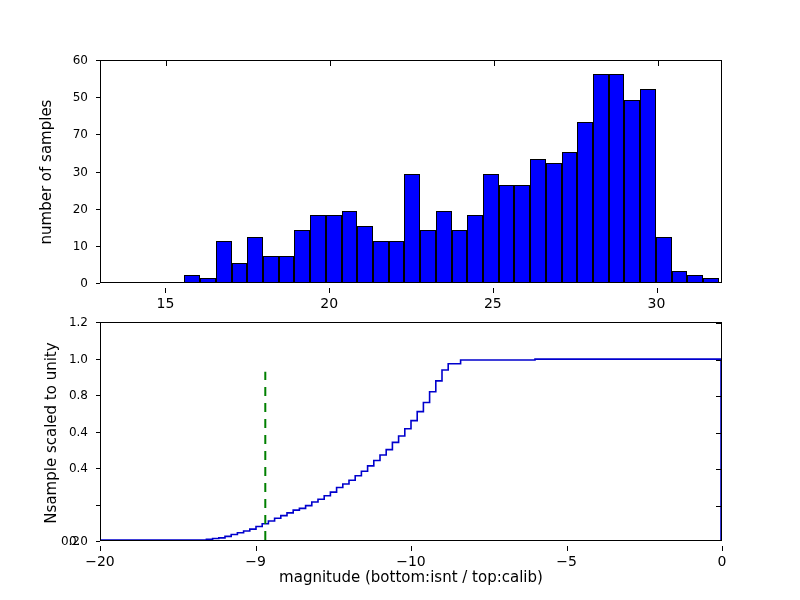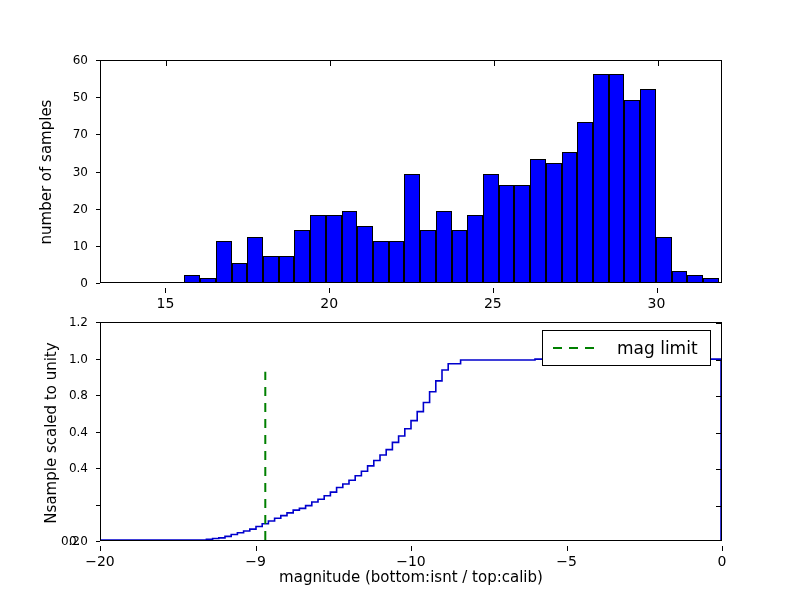--- a/index.html
+++ b/index.html
@@ -184,21 +184,15 @@
           <line x1="164.3" x2="164.3" y1="217" y2="48.82499999999999" stroke="#008000" stroke-width="2" stroke-dasharray="9,7"></line>
         </svg>
     <div class="tick-h" style="right: 0px; width: 5px; top: 183px; position: absolute;"></div>
         <div class="tick-h" style="right: 0px; width: 5px; top: 146px; position: absolute;"></div>
         <div class="tick-h" style="right: 0px; width: 5px; top: 110px; position: absolute;"></div>
         <div class="tick-h" style="right: 0px; width: 5px; top: 73px; position: absolute;"></div>
         <div class="tick-h" style="right: 0px; width: 5px; top: 37px; position: absolute;"></div>
         <div class="tick-h" style="right: 0px; width: 5px; top: 0px; position: absolute;"></div>
       </div>
 
-    <div id="legend">
-      <svg id="legend-sample" width="42" height="2">
-        <line x1="0" y1="1" x2="42" y2="1" stroke="#008000" stroke-width="2" stroke-dasharray="9,7"></line>
-      </svg>
-      <span id="legend-label">mag limit</span>
-    </div>
   </div>
 
 </div>
 
 </body></html>

